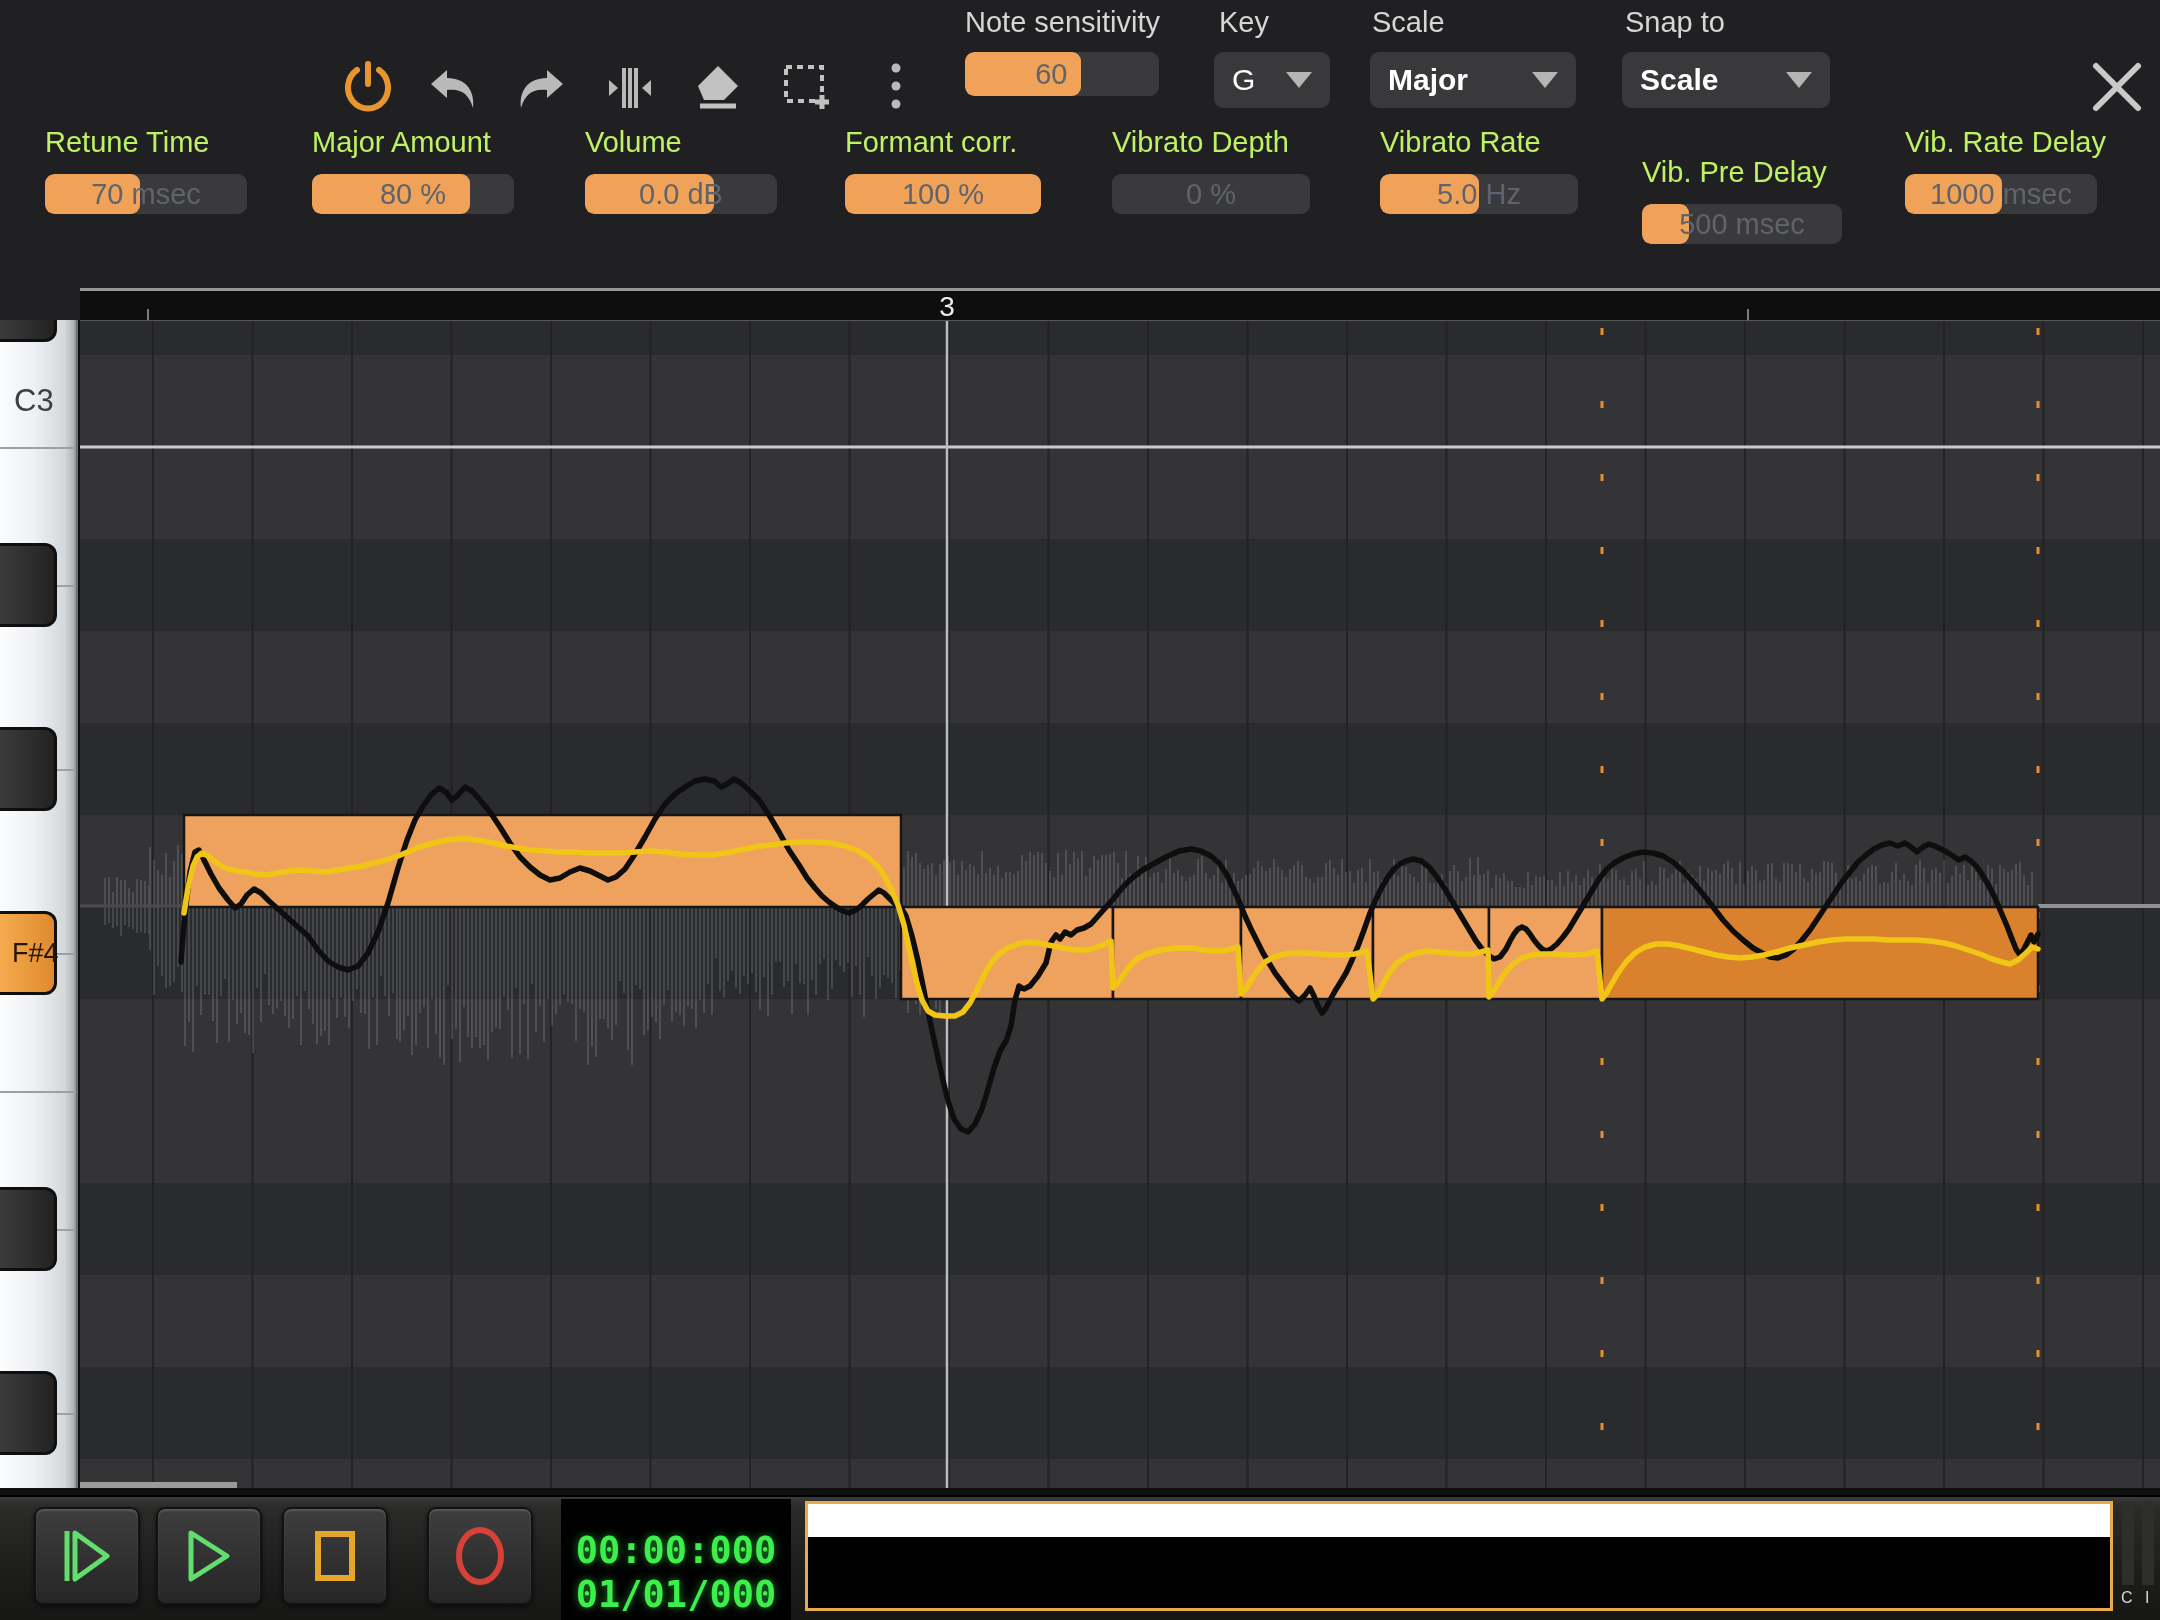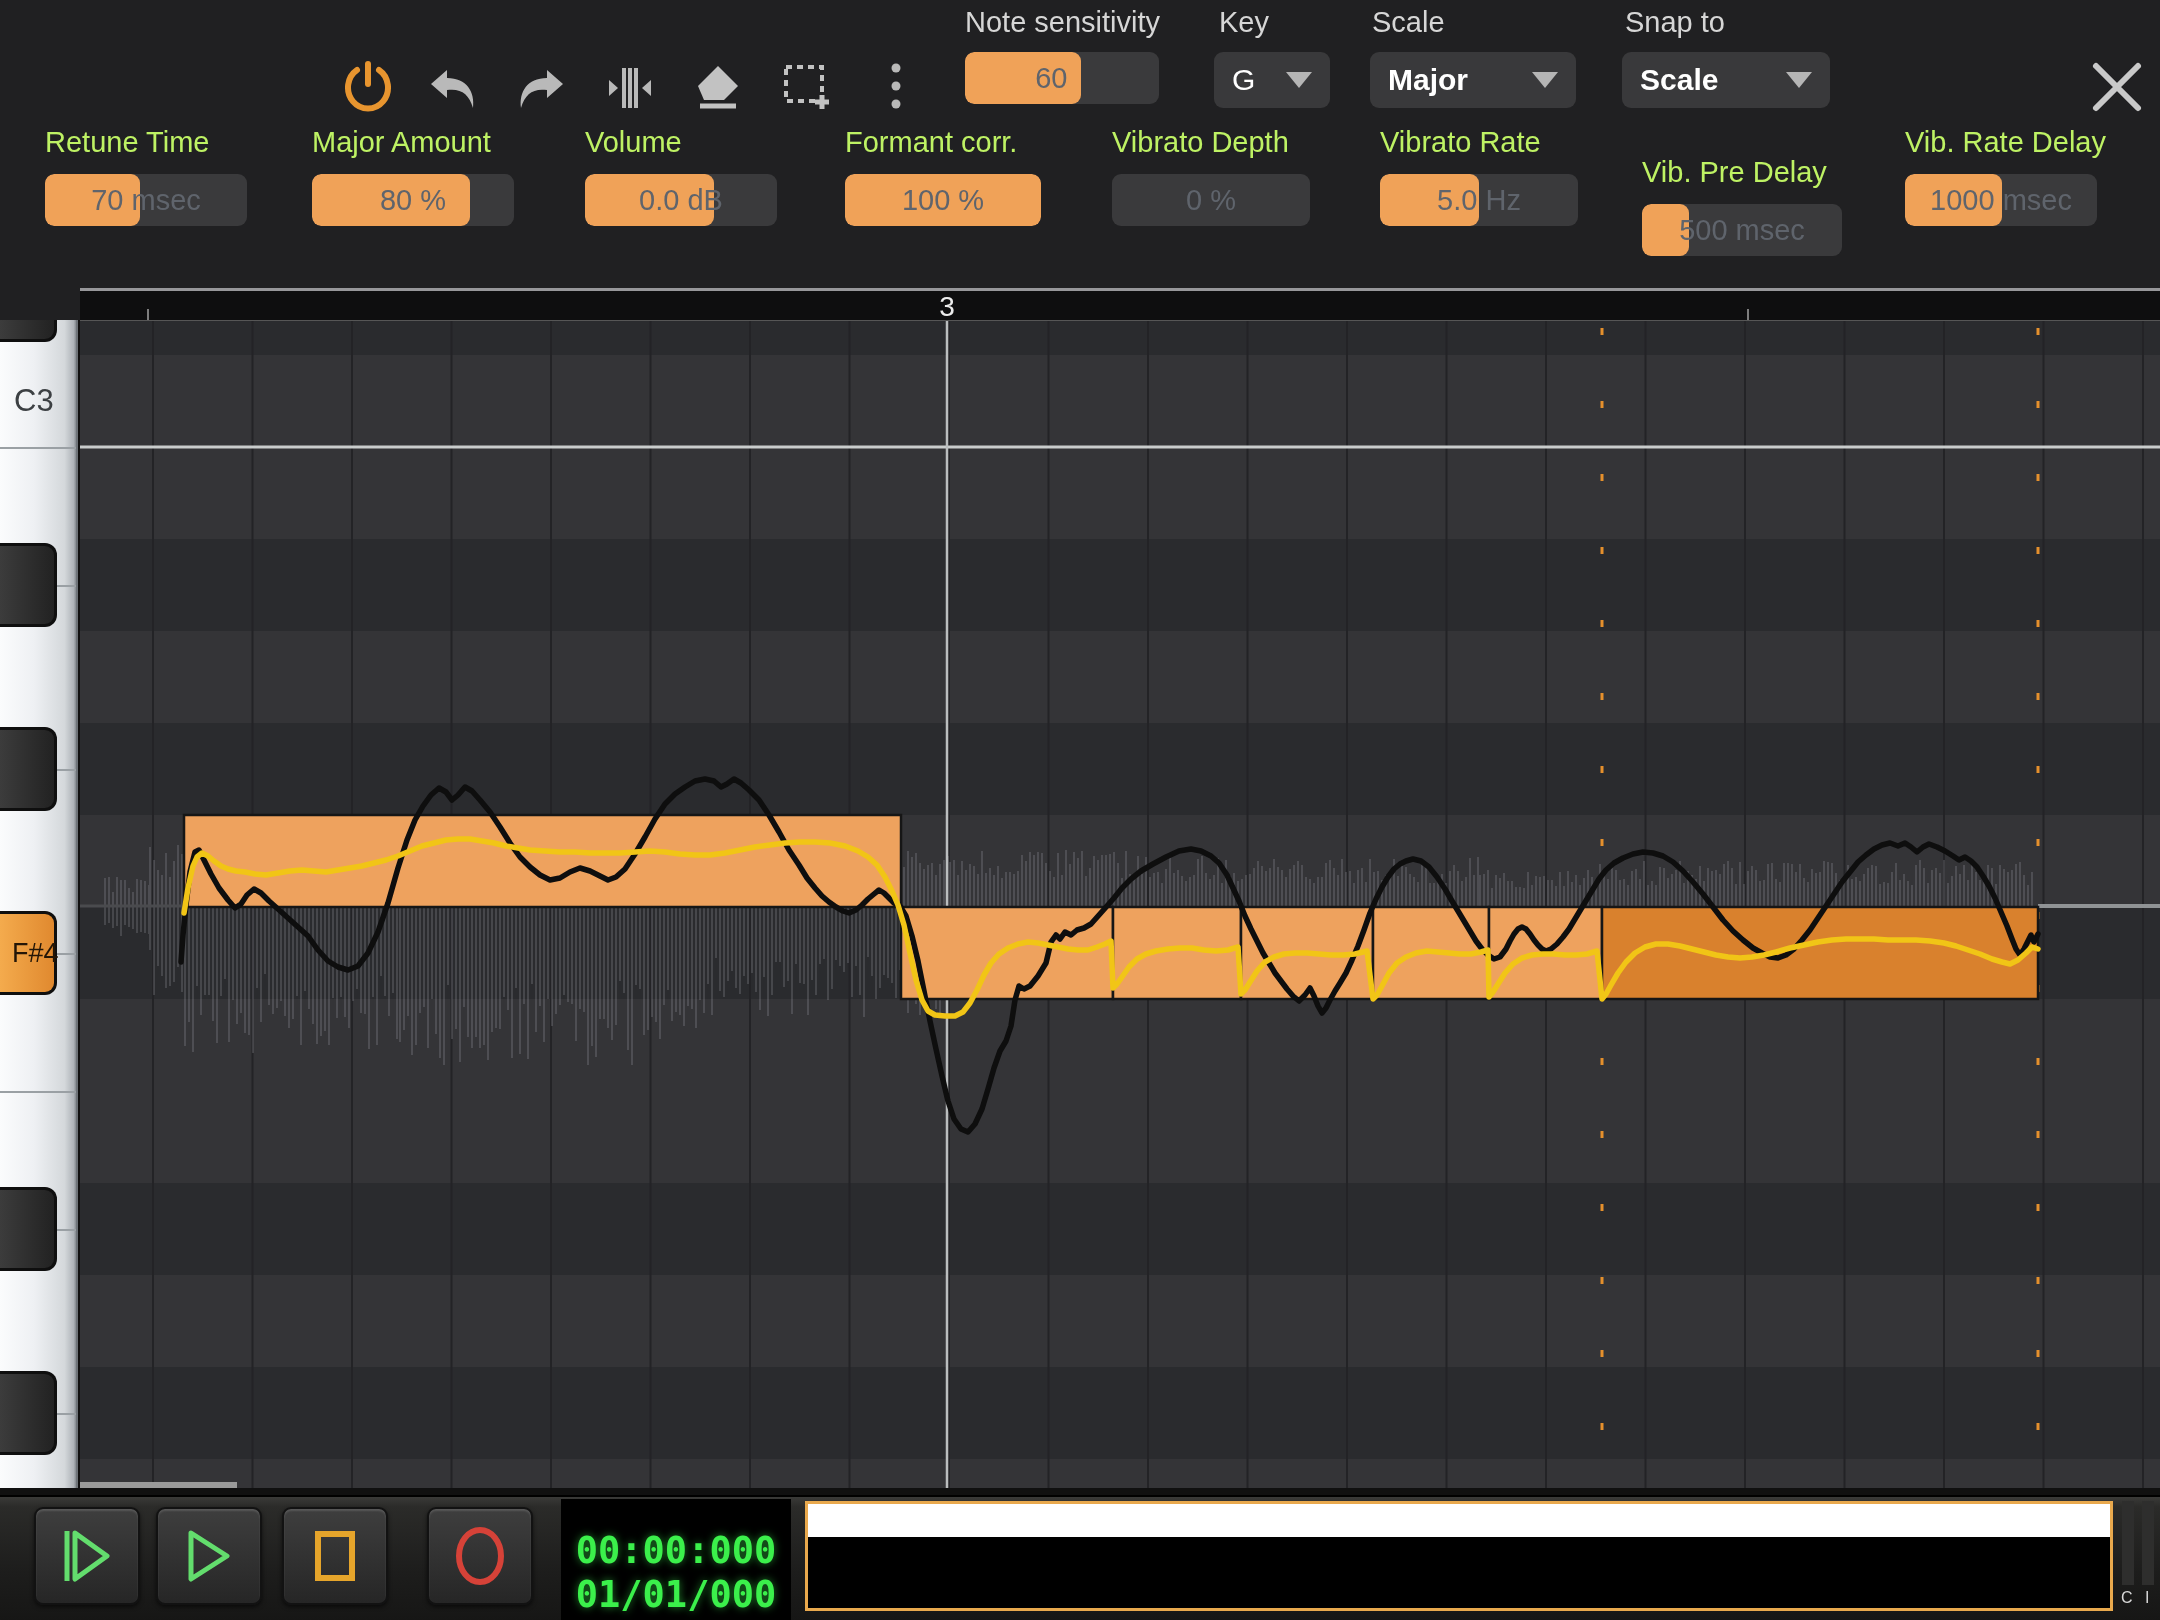--- a/index.html
+++ b/index.html
@@ -13,21 +13,21 @@
   .dropdown{position:absolute;top:52px;height:56px;background:#39393b;border-radius:9px;
             display:flex;align-items:center;padding:0 18px;box-sizing:border-box;cursor:pointer;}
   .dropdown .dval{color:#fff;font-size:30px;flex:1;}
   .caret{width:0;height:0;border-left:13px solid transparent;border-right:13px solid transparent;border-top:16px solid #b5b5b5;margin-left:14px;}
   .slider{position:absolute;background:#3a3a3c;border-radius:9px;overflow:hidden;cursor:pointer;}
   .slider .fill{position:absolute;left:0;top:0;bottom:0;background:#f0a258;border-radius:9px;}
   .slider .sval{position:absolute;left:0;right:0;top:0;bottom:0;display:flex;align-items:center;justify-content:center;
                 font-size:29px;color:#5f646c;}
   .param{position:absolute;top:126px;}
   .param .plabel{font-size:29px;color:#bef264;white-space:nowrap;}
-  .param .slider{top:48px;left:0;height:52px;}
+  .param .slider{top:48px;left:0;height:40px;}
   #close-x{position:absolute;left:2088px;top:58px;width:58px;height:58px;cursor:pointer;}
   
   #ruler{left:0;top:252px;width:2160px;height:68px;background:#202022;z-index:25;}
   #sec-band{position:absolute;left:80px;top:0;right:0;height:36px;background:#0e0e0f;}
   #bar-band{position:absolute;left:80px;top:39px;right:0;height:29px;background:#0e0e0f;border-bottom:1px solid #565656;}
   #ruler-sep{position:absolute;left:80px;top:36px;right:0;height:3px;background:#97979a;}
   .sec-label{position:absolute;top:1px;transform:translateX(-50%);color:#c9c9c9;font-size:27px;}
   .sec-tick{position:absolute;top:24px;width:2px;height:12px;background:#8d8d8d;}
   .bar-label{position:absolute;top:0px;transform:translateX(-50%);color:#ececec;font-size:28px;}
   .bar-tick{position:absolute;top:18px;width:2px;height:11px;background:#7d7d7d;}
@@ -104,21 +104,21 @@
   </div>
   <div class="tbtn" style="left:868px;top:58px">
     <svg width="14" height="56" viewBox="0 0 14 56">
       <circle cx="7" cy="10" r="4.5" fill="#b9b9b9"></circle>
         <circle cx="7" cy="28" r="4.5" fill="#b9b9b9"></circle>
         <circle cx="7" cy="46" r="4.5" fill="#b9b9b9"></circle>
     </svg>
   </div>
 
   <div class="grp-label" style="left:965px">Note sensitivity</div>
-  <div class="slider" style="left:965px;top:52px;width:194px;height:52px">
+  <div class="slider" style="left:965px;top:52px;width:194px;height:44px">
     <div class="fill" id="ns-fill" style="width: 60%;"></div>
     <div class="sval" id="ns-val" style="justify-content: flex-end; padding-right: 14px; box-sizing: border-box; width: 60%;">60</div>
   </div>
 
   <div class="grp-label" style="left:1219px">Key</div>
   <div class="dropdown" style="left:1214px;width:116px">
     <span class="dval">G</span>
     <span class="caret"></span>
   </div>
 

